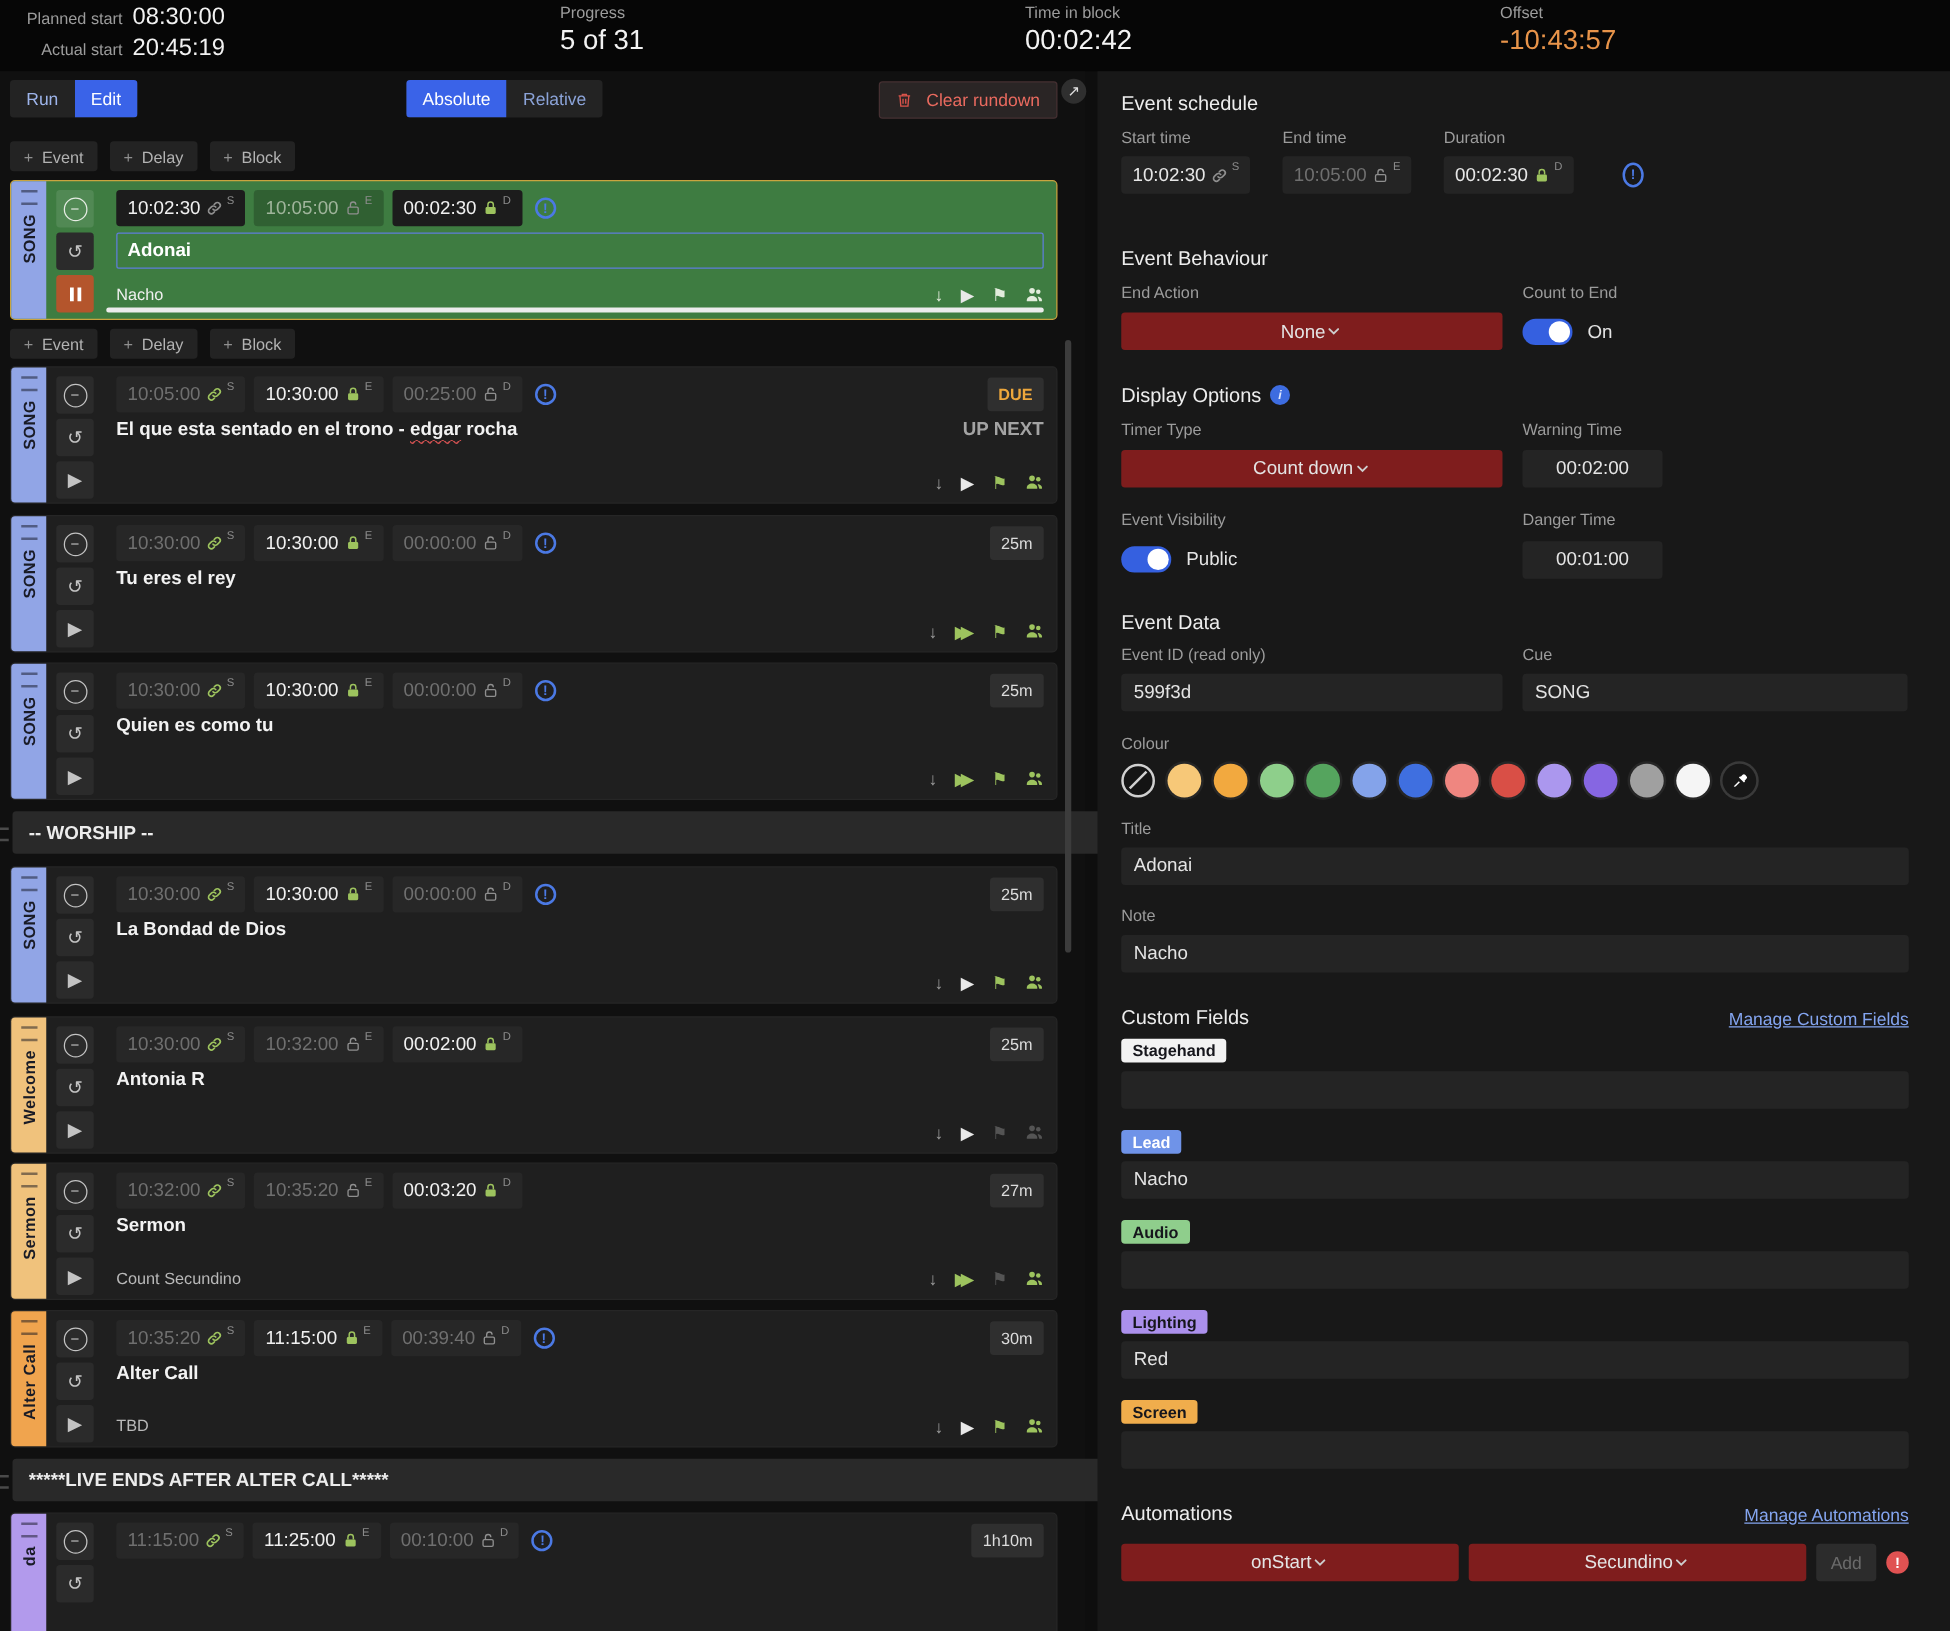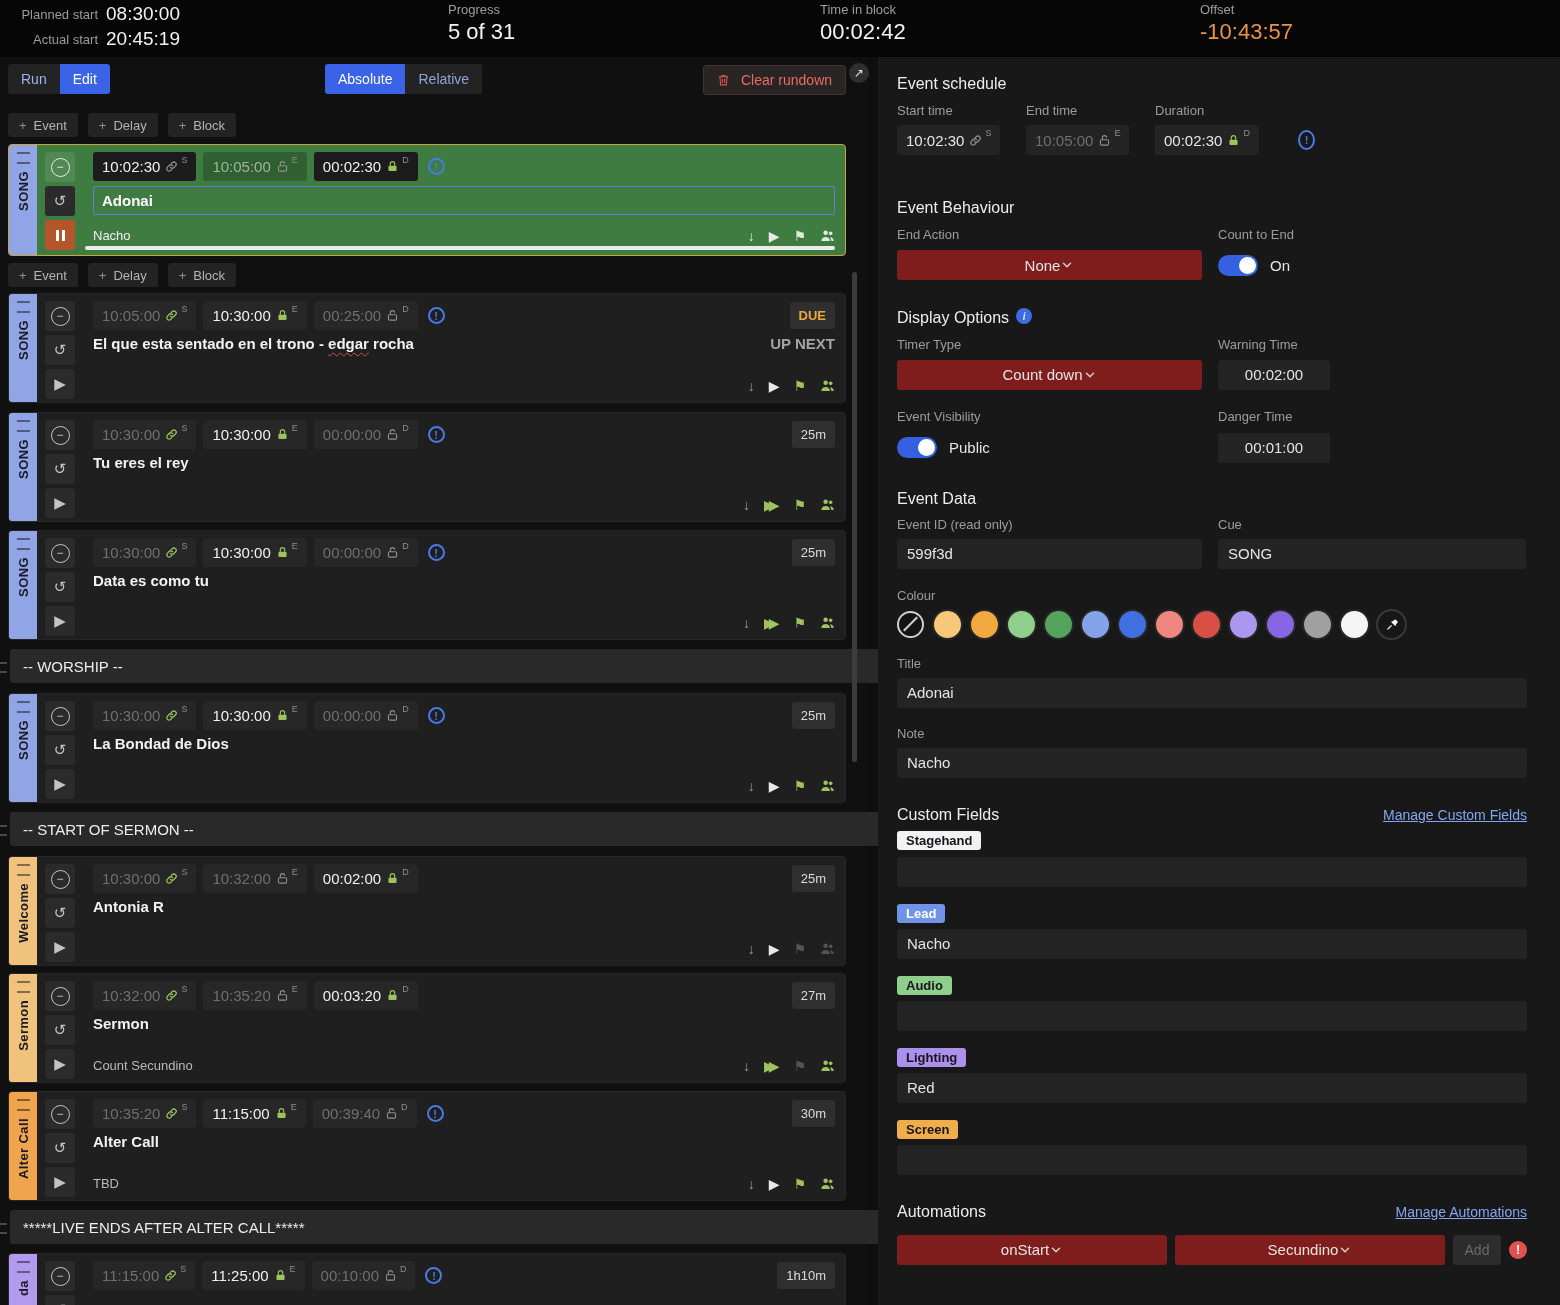--- a/index.html
+++ b/index.html
@@ -64,21 +64,21 @@
   .titleinput{width:100%;height:29px;background:transparent;border:1px solid #5f7ddb;border-radius:2px;color:#fff;
               font-size:15px;font-weight:700;padding:0 8px;font-family:inherit;box-sizing:border-box;outline:none}
   .noterow{margin-top:auto;margin-bottom:9px;display:flex;align-items:center;font-size:13px;color:#cdcdcd}
   .sel .noterow{margin-bottom:12px;color:#f0f0f0}
   .acticons{margin-left:auto;display:flex;gap:14px;align-items:center;font-size:14px;line-height:1}
   .ff{letter-spacing:-6px;padding-right:6px}
   .ico-gray{color:#9a9a9a}.ico-white{color:#e8e8e8}.ico-green{color:#9dc35e}.ico-dim{color:#545454}.ico-pale{color:#e2ecdc}
   .usvg{width:15px;height:15px}
   .progress{position:absolute;left:76px;right:10px;bottom:5px;height:4px;background:#ececec;border-radius:2px}
   .blockrow{position:relative;margin-left:10px;width:968px;height:34px;background:#292929;border-radius:3px;
-            display:flex;align-items:center;padding:0 13px;box-sizing:border-box;font-size:15px;font-weight:400;color:#ececec}
+            display:flex;align-items:center;padding:0 13px;box-sizing:border-box;font-size:15px;font-weight:700;color:#ececec}
   .bgrip{position:absolute;left:-10px;top:13px;width:7px;height:7px;border-top:2px solid #4a4a4a;border-bottom:2px solid #4a4a4a}
   .trash{margin-left:auto;color:#d9534a;width:15px;height:16px}
   .vscroll{position:absolute;left:852px;top:215px;width:5px;height:490px;background:#3c3c3c;border-radius:3px}
   
   .mt6{margin-top:6px}.mt7{margin-top:7px}.mt8{margin-top:8px}.mt9{margin-top:9px}.mt10{margin-top:10px}.mt19{margin-top:19px}
   
   .editor{position:absolute;left:878px;top:57px;width:682px;height:1248px;background:#181818;
           padding:18px 33px 0 19px;box-sizing:border-box}
   .sec-h{font-size:16px;color:#ededed}
   .lbl{font-size:13px;color:#9c9c9c}
@@ -451,21 +451,21 @@
               <use href="#i-lock-o"></use>
             </svg>
             <span class="sup">D</span>
           </span>
         <span class="alert">
             <span>!</span>
           </span>
         <span class="badge">25m</span>
       </div>
       <div class="titlerow">
-          <span>Data es como tu</span>
+          <span>Quien es como tu</span>
         </div>
       <div class="noterow">
           <span class="acticons">
         <span class="ico-gray">↓</span>
         <span class="ico-green ff">▶▶</span>
         <span class="ico-green">⚑</span>
         <svg class="usvg ico-green" viewBox="0 0 24 24">
               <use href="#i-users"></use>
             </svg>
       </span>
@@ -536,27 +536,20 @@
         <span class="ico-white">▶</span>
         <span class="ico-green">⚑</span>
         <svg class="usvg ico-green" viewBox="0 0 24 24">
               <use href="#i-users"></use>
             </svg>
       </span>
         </div>
     </div>
   </div>
 
-  <div class="blockrow mt9">
-    <div class="bgrip"></div>
-    <span>-- START OF SERMON --</span>
-    <svg class="trash" viewBox="0 0 24 24">
-        <use href="#i-trash"></use>
-      </svg>
-  </div>
 
   <div class="card mt10">
     <div class="tagcol c-tan">
         <div class="grip"></div>
         <div class="vtxt">Welcome</div>
       </div>
     <div class="btncol">
       <div class="b3">
           <span class="circ-minus">
             <span>−</span>

